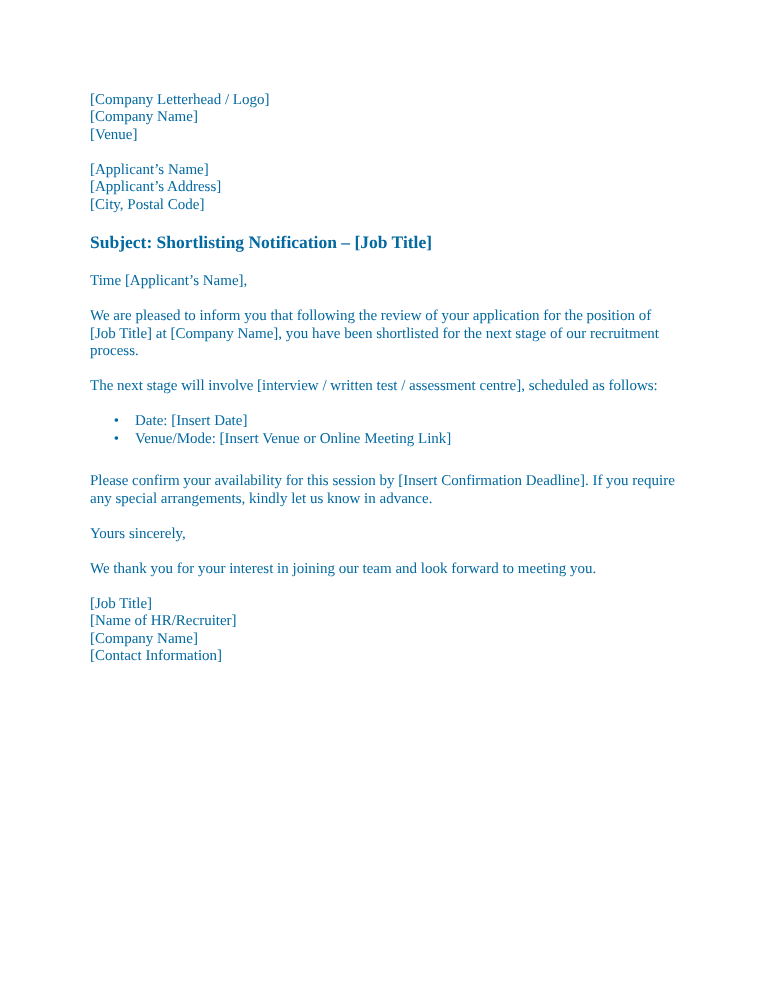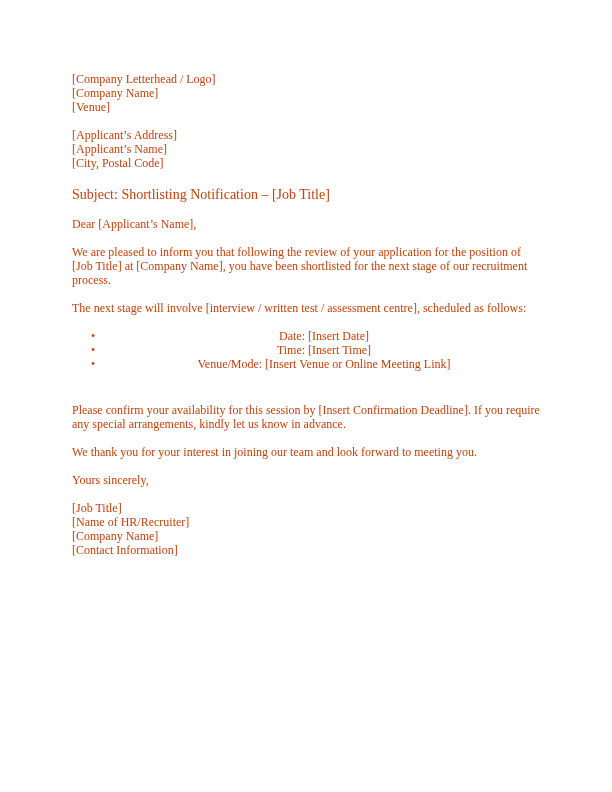--- a/index.html
+++ b/index.html
@@ -7,46 +7,45 @@
     padding: 0;
     background: #ffffff;
   }
   .page {
     position: relative;
     width: 612px;
     height: 792px;
     box-sizing: border-box;
     padding: 72px 72px 72px 72px;
     background: #ffffff;
-    color: #c2410c;
+    color: #0369a1;
     font-family: "Liberation Serif", "DejaVu Serif", serif;
     font-size: 12px;
     line-height: 14px;
     overflow: hidden;
   }
   .block {
     margin: 0 0 14px 0;
   }
   .line {
     display: block;
   }
   .subject {
-    font-weight: normal;
+    font-weight: bold;
     font-size: 14px;
     line-height: 17px;
     margin: 16px 0 14px 0;
   }
   p.body-para {
     margin: 0 0 14px 0;
   }
   ul.schedule-list {
     list-style: none;
-    margin: 0 0 32px 0;
+    margin: 0 0 20px 0;
     padding: 0 0 0 36px;
-    text-align: center;
   }
   ul.schedule-list li {
     position: relative;
     line-height: 14px;
   }
   ul.schedule-list li::before {
     content: "\2022";
     position: absolute;
     left: -17px;
     top: 0;
@@ -57,44 +56,43 @@
 
 <div class="page">
 
   <div class="block">
     <span class="line">[Company Letterhead / Logo]</span>
     <span class="line">[Company Name]</span>
     <span class="line">[Venue]</span>
   </div>
 
   <div class="block">
+    <span class="line">[Applicant’s Name]</span>
     <span class="line">[Applicant’s Address]</span>
-    <span class="line">[Applicant’s Name]</span>
     <span class="line">[City, Postal Code]</span>
   </div>
 
   <div class="subject">Subject: Shortlisting Notification – [Job Title]</div>
 
-  <p class="body-para">Dear [Applicant’s Name],</p>
+  <p class="body-para">Time [Applicant’s Name],</p>
 
   <p class="body-para">We are pleased to inform you that following the review of your application for the position of [Job Title] at [Company Name], you have been shortlisted for the next stage of our recruitment process.</p>
 
   <p class="body-para">The next stage will involve [interview / written test / assessment centre], scheduled as follows:</p>
 
   <ul class="schedule-list">
     <li>Date: [Insert Date]</li>
-    <li>Time: [Insert Time]</li>
     <li>Venue/Mode: [Insert Venue or Online Meeting Link]</li>
   </ul>
 
   <p class="body-para">Please confirm your availability for this session by [Insert Confirmation Deadline]. If you require any special arrangements, kindly let us know in advance.</p>
 
+  <p class="body-para">Yours sincerely,</p>
+
   <p class="body-para">We thank you for your interest in joining our team and look forward to meeting you.</p>
-
-  <p class="body-para">Yours sincerely,</p>
 
   <div class="block">
     <span class="line">[Job Title]</span>
     <span class="line">[Name of HR/Recruiter]</span>
     <span class="line">[Company Name]</span>
     <span class="line">[Contact Information]</span>
   </div>
 
 </div>
 

